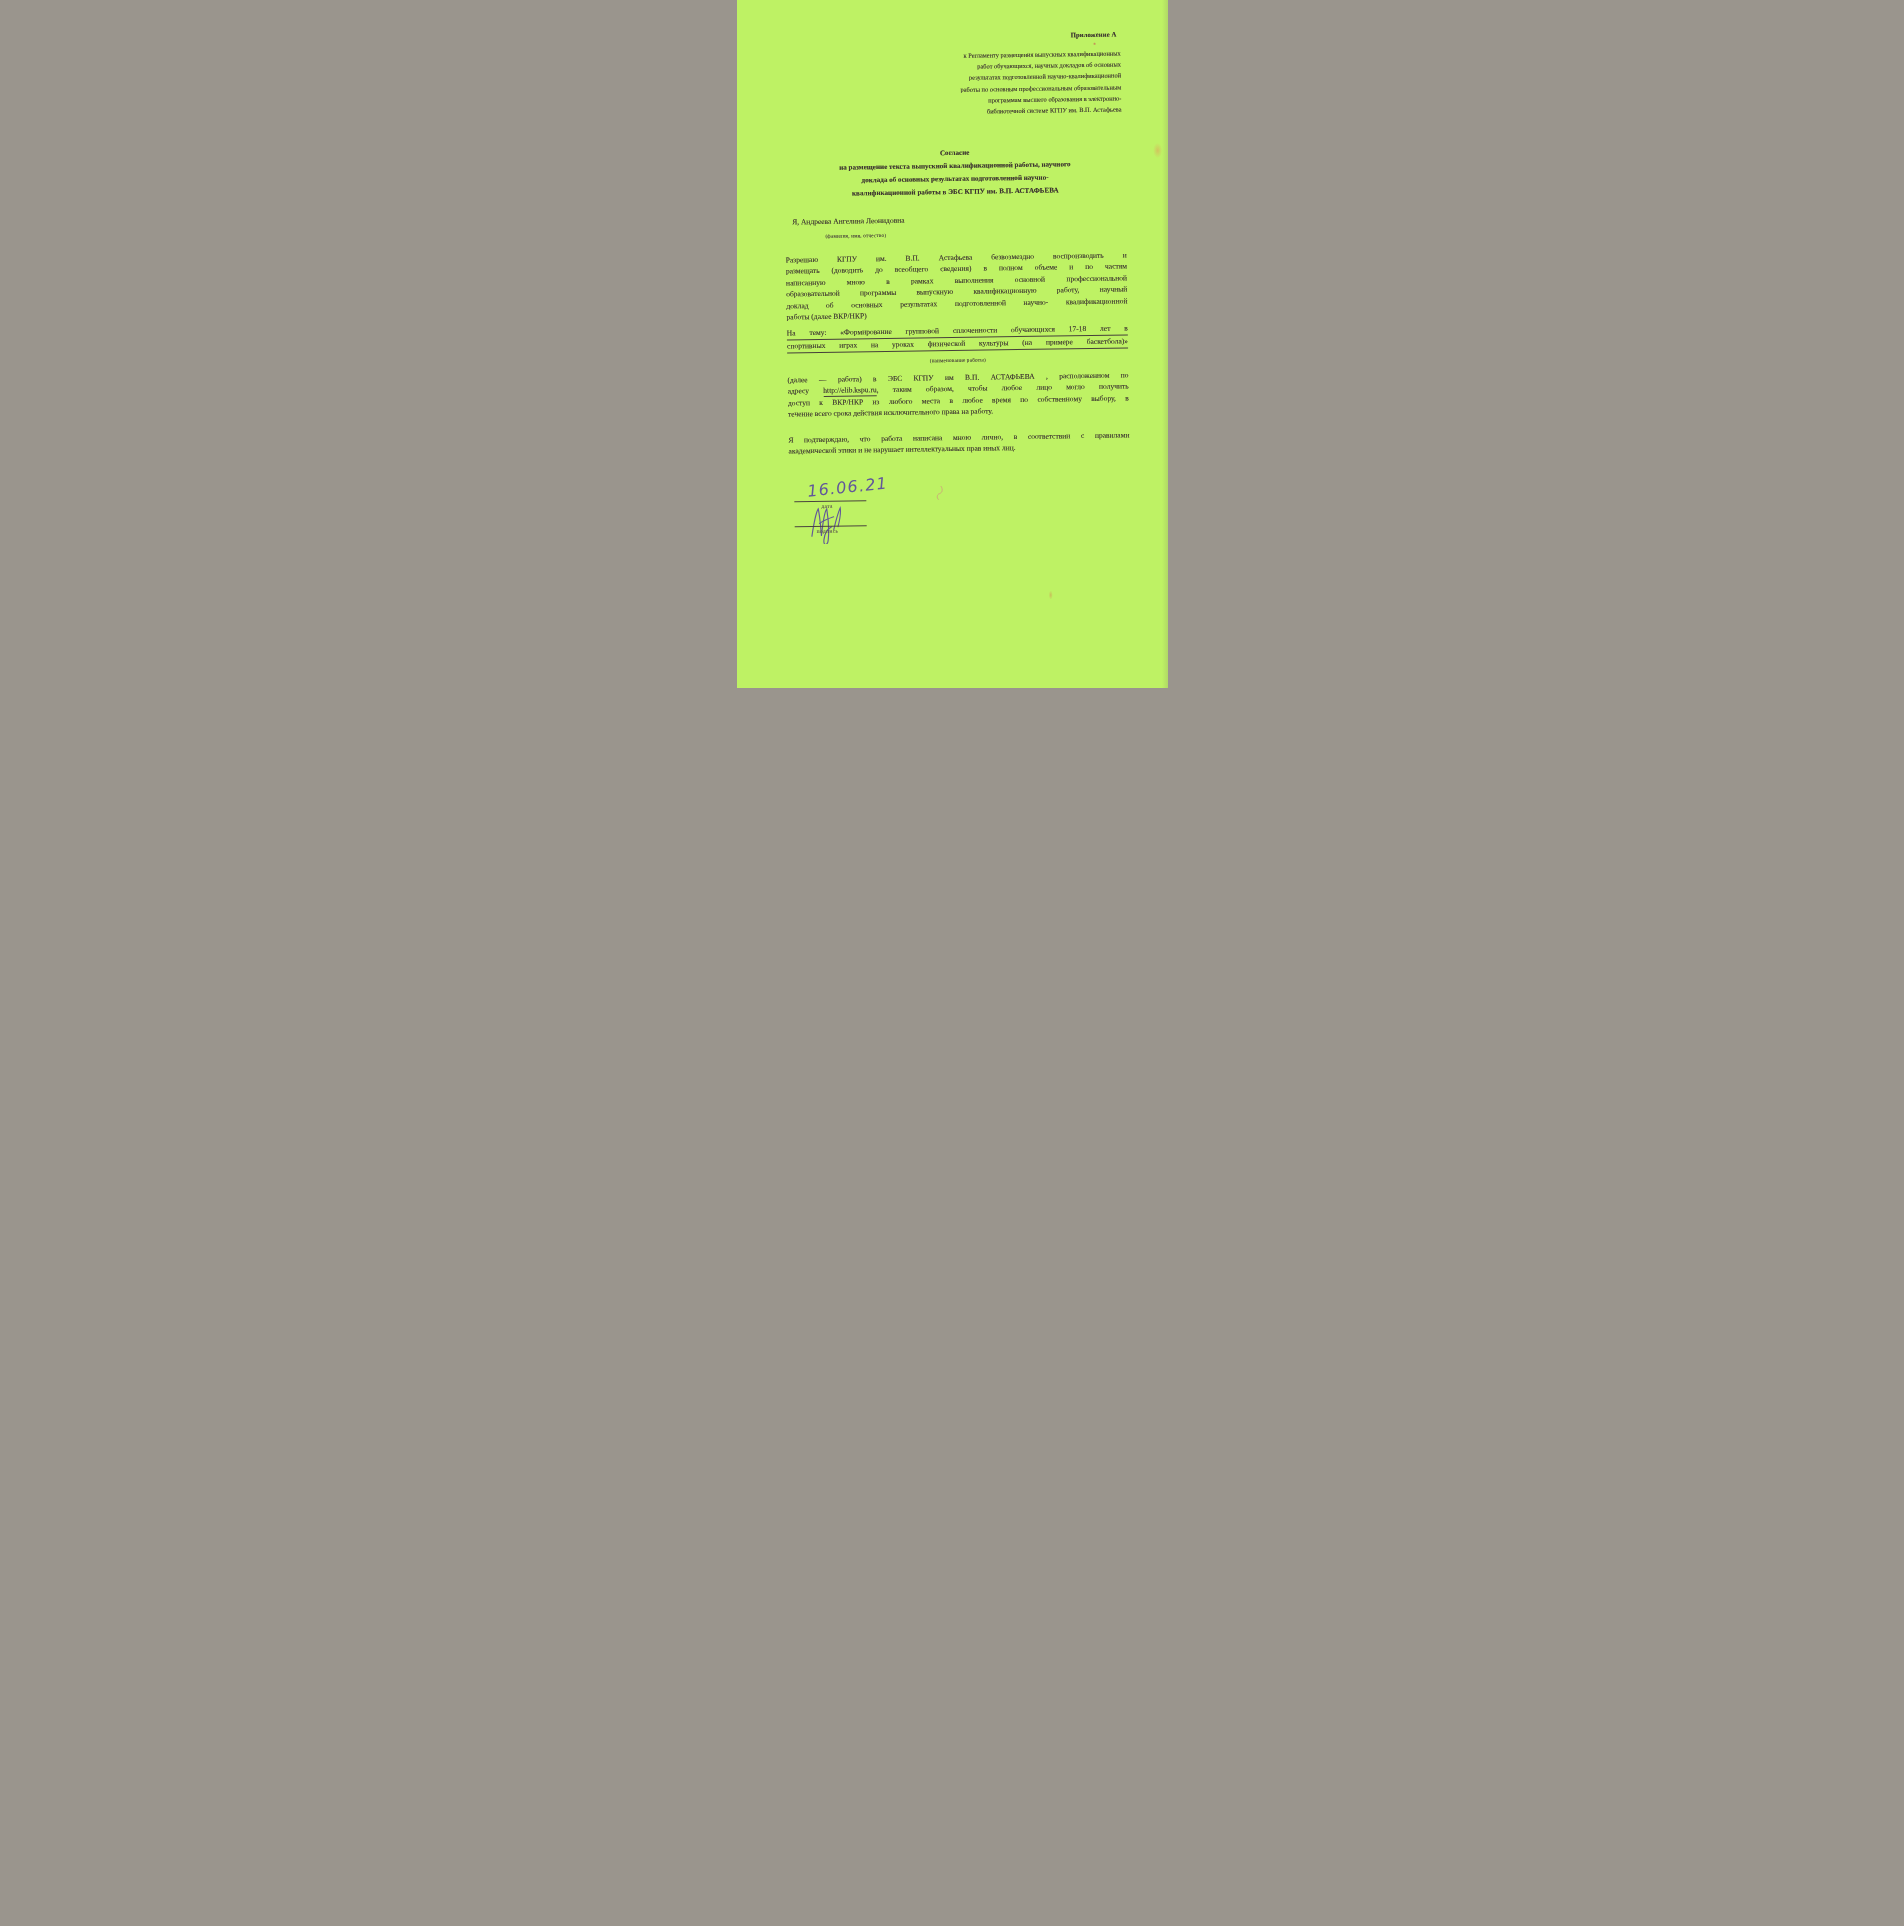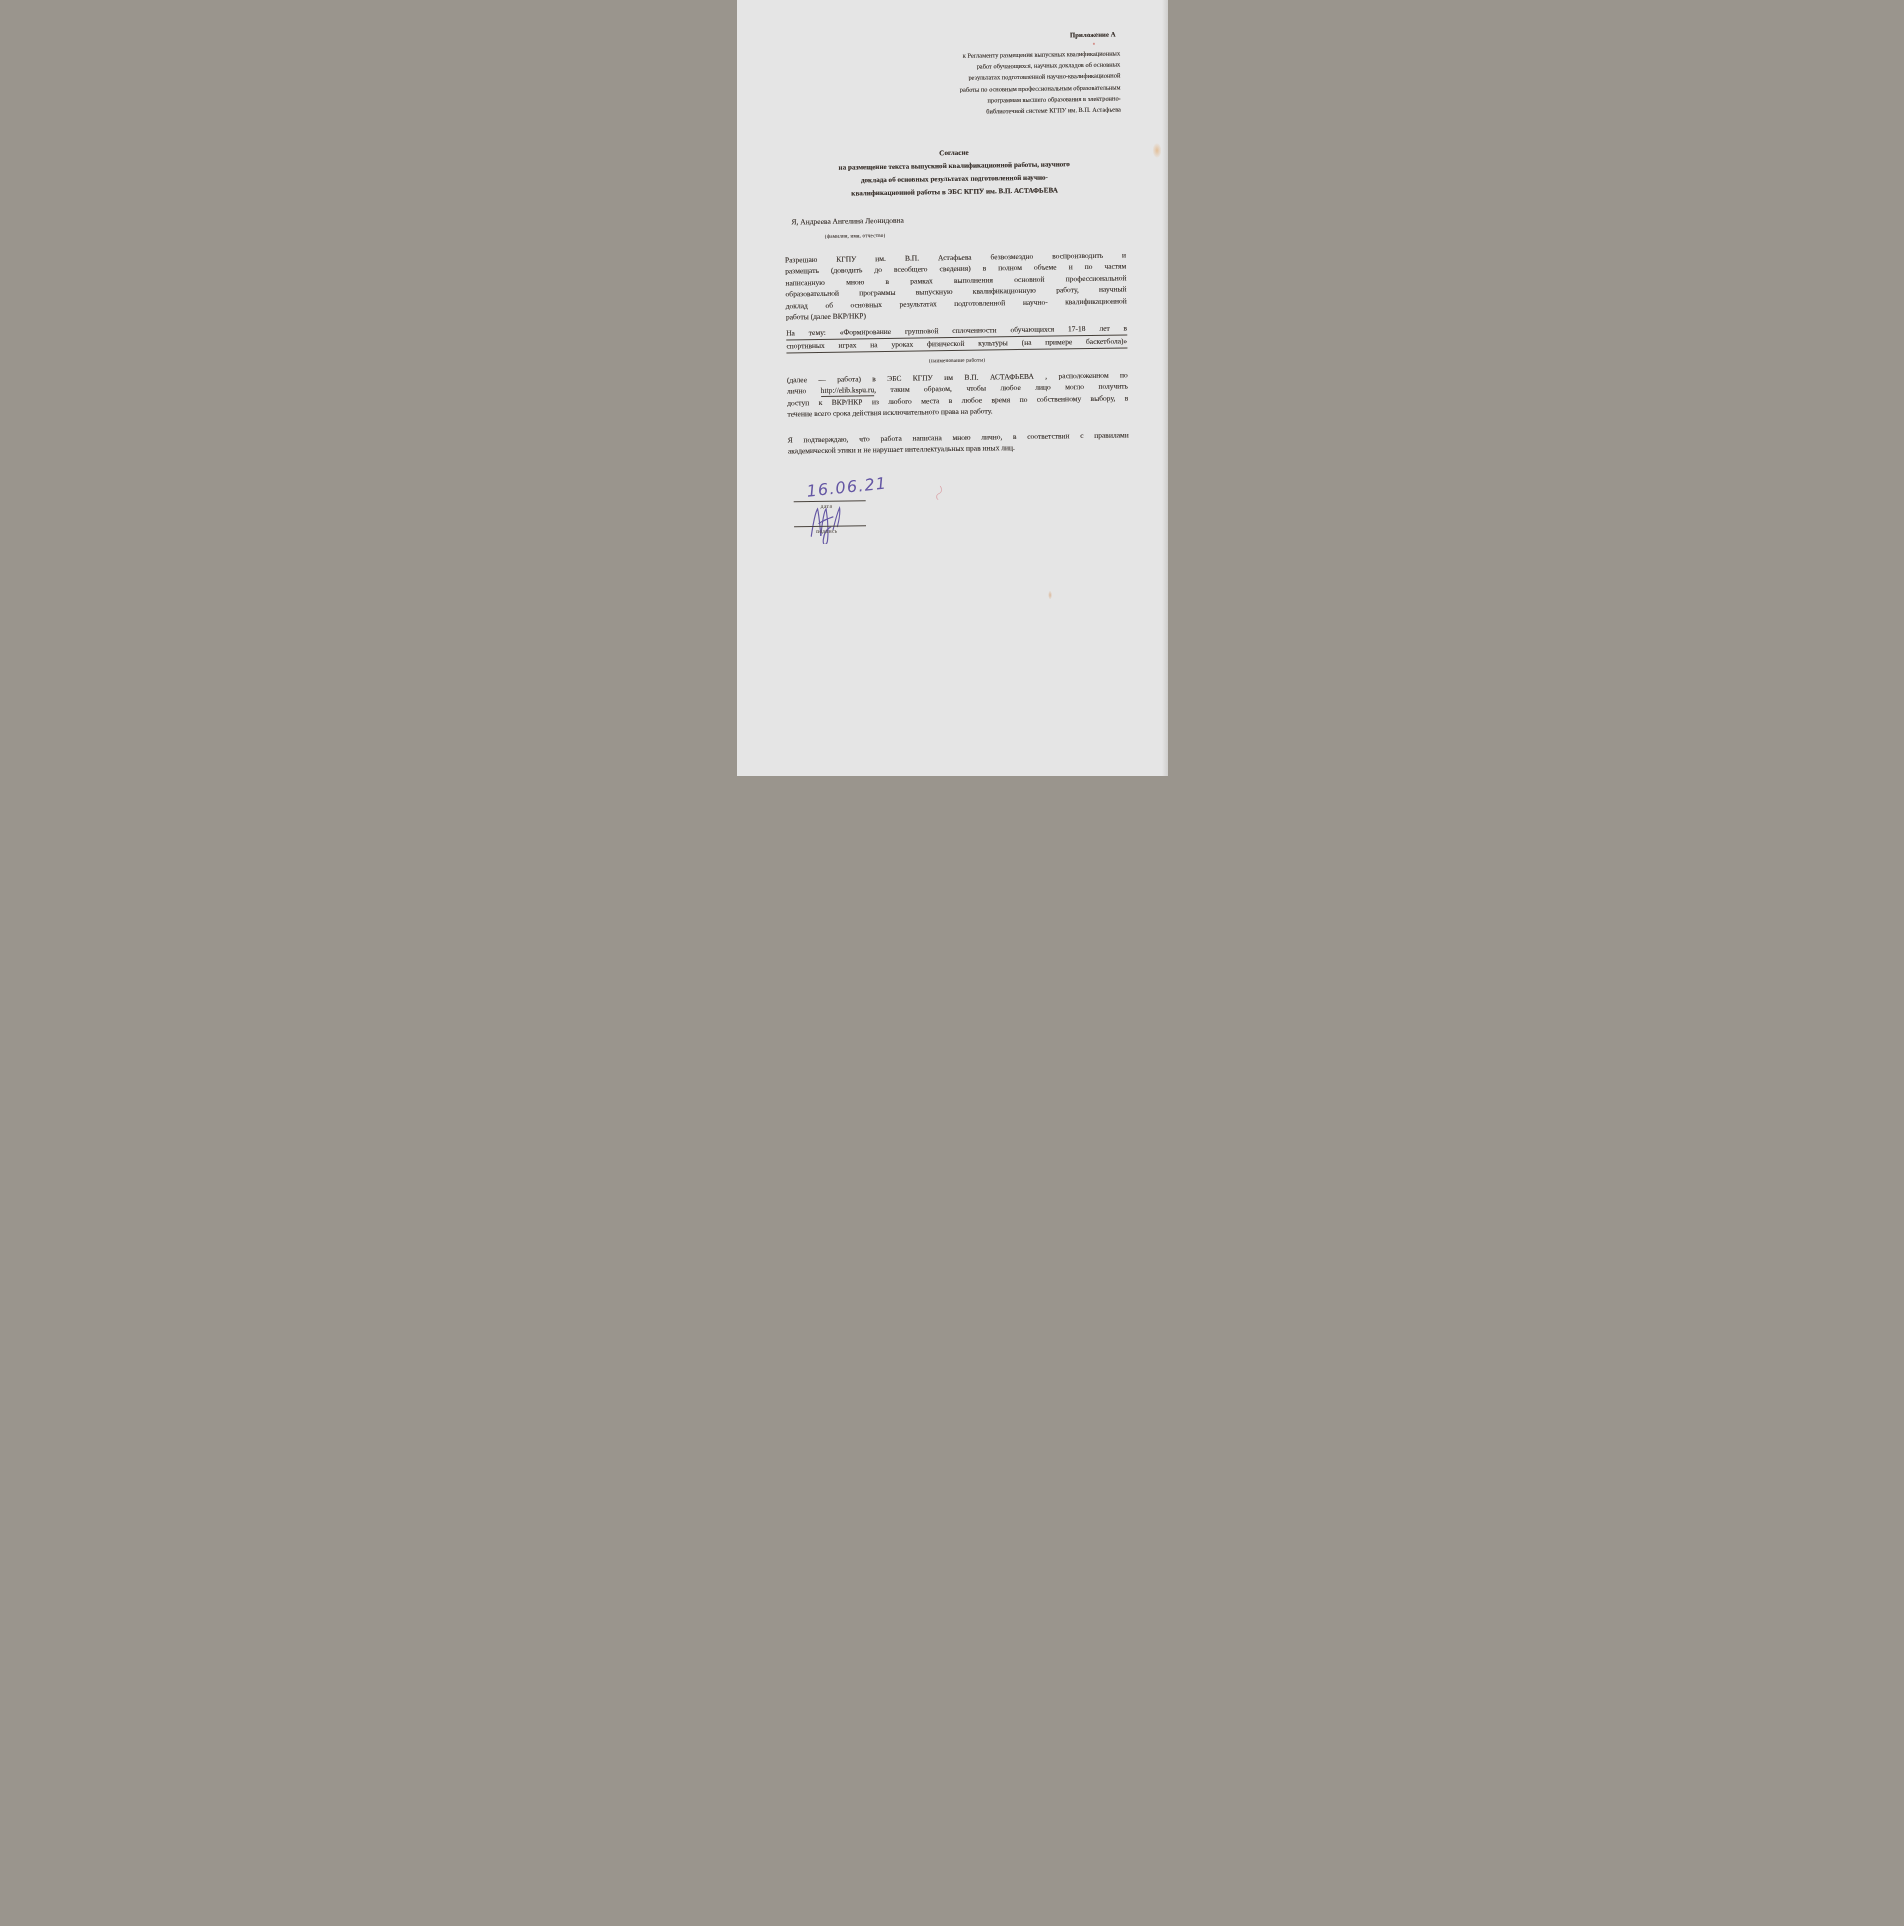--- a/index.html
+++ b/index.html
@@ -1,20 +1,20 @@
 <!DOCTYPE html>
 <html style="font-size:6.2px"><head>
 <meta charset="utf-8">
 <style>
   html,body { margin:0; padding:0; background:#9a958d; }
   .page {
     position:relative;
-    width:431px; height:776px;
+    width:431px; height:688px;
     margin:0 auto;
-    background:#e5e5e5;
+    background:#bef264;
     overflow:hidden;
     font-family:"Liberation Serif", serif;
     color:#3e3631;
   }
   .page::after{
     content:""; position:absolute; top:0; right:0; width:5.4px; height:100%;
     background:linear-gradient(to right, rgba(0,0,0,0), rgba(120,115,108,.20));
     pointer-events:none;
   }
   .rot { position:absolute; inset:0; transform:rotate(-0.85deg); transform-origin:50% 50%; }
@@ -106,21 +106,21 @@
     </div>
 
     <div class="topicblock txt">
       <div class="tline">На тему: «Формирование групповой сплоченности обучающихся 17-18 лет в</div>
       <div class="tline">спортивных играх на уроках физической культуры (на примере баскетбола)»</div>
     </div>
     <div class="capcenter txt">(наименование работы)</div>
 
     <div class="para para-placement txt">
       <div class="jline">(далее — работа) в ЭБС КГПУ им В.П. АСТАФЬЕВА , расположенном по</div>
-      <div class="jline"><span>лично </span><span class="url">http://elib.kspu.ru</span><span>, таким образом, чтобы любое лицо могло получить</span></div>
+      <div class="jline"><span>адресу </span><span class="url">http://elib.kspu.ru</span><span>, таким образом, чтобы любое лицо могло получить</span></div>
       <div class="jline">доступ к ВКР/НКР из любого места в любое время по собственному выбору, в</div>
       <div>течение всего срока действия исключительного права на работу.</div>
     </div>
 
     <div class="para para-confirmation txt">
       <div class="jline">Я подтверждаю, что работа написана мною лично, в соответствии с правилами</div>
       <div>академической этики и не нарушает интеллектуальных прав иных лиц.</div>
     </div>
 
     <div class="hand-date">16.06.21</div>

